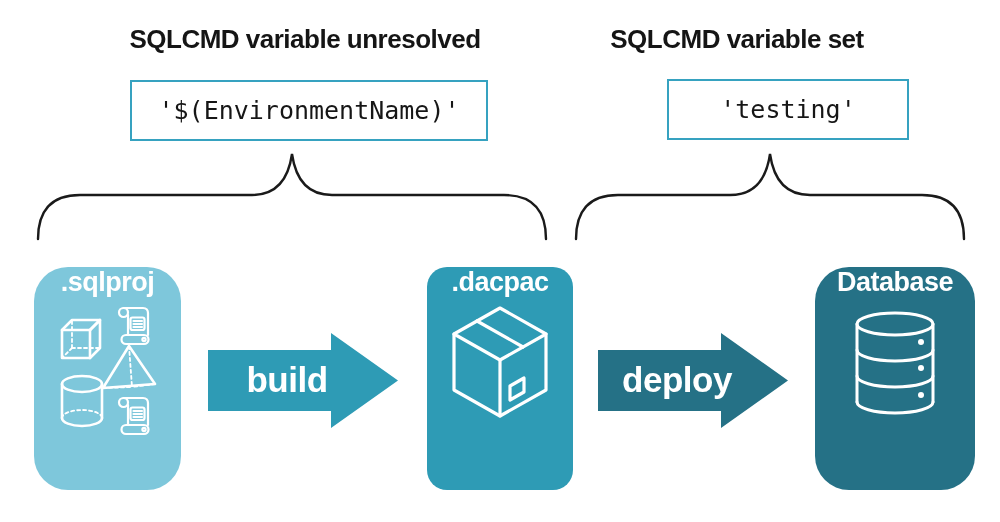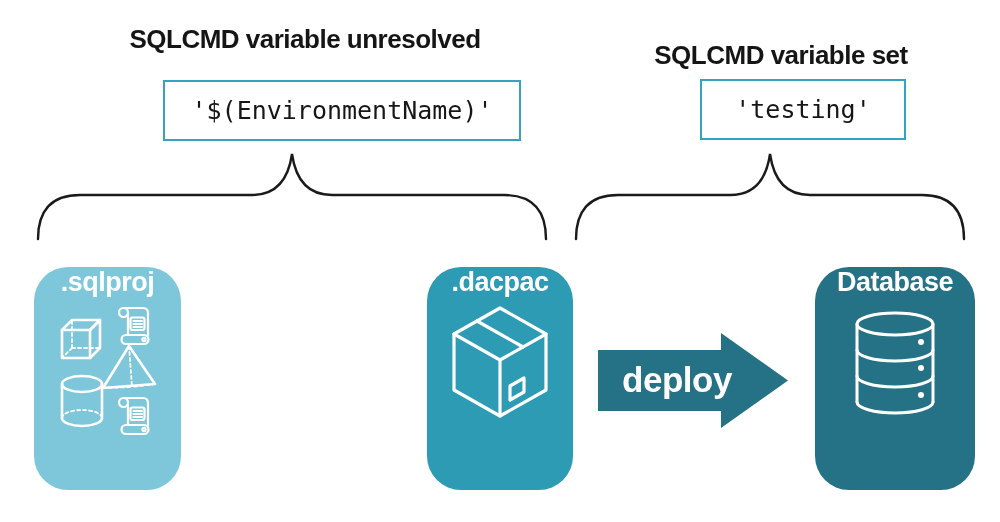--- a/index.html
+++ b/index.html
@@ -6,39 +6,39 @@
   .canvas{
     position:relative;width:1000px;height:522px;background:#fff;overflow:hidden;
     font-family:"Liberation Sans",sans-serif;
     padding-left:8px;
   }
   .heading{
     position:absolute;top:24px;font-size:26px;font-weight:700;color:#151515;
     text-align:center;letter-spacing:-0.5px;white-space:nowrap;
   }
   #h-left{left:60px;width:490px;}
-  #h-right{left:586px;width:390px;margin-top:16px;}
+  #h-right{left:542px;width:390px;}
   .codebox{
     position:absolute;background:#fff;border:2.5px solid var(--box-border,#36A2C0);
     display:flex;align-items:center;justify-content:center;
     font-family:"DejaVu Sans Mono","Liberation Mono",monospace;
-    font-size:25px;color:#161616;box-sizing:border-box;white-space:nowrap;margin-left:33px;
+    font-size:25px;color:#161616;box-sizing:border-box;white-space:nowrap;
   }
   #code-left{left:130px;top:80px;width:358px;height:61px;}
-  #code-right{left:667px;top:79px;width:206px;height:61px;}
+  #code-right{left:667px;top:79px;width:242px;height:61px;}
   .brace{position:absolute;top:150px;}
   #brace-left{left:36px;}
   #brace-right{left:574px;}
   .brace path{stroke:#1a1a1a;stroke-width:2.4;fill:none;stroke-linecap:round;}
   .card{
     position:absolute;top:267px;height:223px;border-radius:34px;
     display:flex;flex-direction:column;align-items:center;box-sizing:border-box;
   }
   #card-sqlproj{left:34px;width:147px;background:var(--light-card,#7EC7DB);}
-  #card-dacpac{left:427px;width:146px;background:var(--teal,#2E9BB5);}
+  #card-dacpac{left:427px;width:146px;background:var(--teal,#2E9BB5);border-radius:20px;}
   #card-database{left:815px;width:160px;background:var(--dark-teal,#257186);}
   .card-label{
     font-size:27px;font-weight:700;color:#fff;letter-spacing:-0.5px;
   }
   .card-icons{margin-top:4px;}
   .card-icons *{vector-effect:non-scaling-stroke;}
   .arrow{position:absolute;top:333px;width:190px;height:95px;}
   #arrow-build{left:208px;}
   #arrow-build polygon{fill:var(--teal,#2E9BB5);}
   #arrow-deploy{left:598px;}
@@ -124,20 +124,26 @@
         <rect x="14.5" y="13.5" width="14" height="12.5" rx="2"></rect>
         <path d="M17.5,17 H26"></path>
           <path d="M17.5,20 H26"></path>
           <path d="M17.5,23 H26"></path>
         <path d="M10,31 H28 A4.5,4.5 0 0 1 28,40 H10 A4.5,4.5 0 0 1 10,31"></path>
         <circle cx="28" cy="35.5" r="1.6"></circle>
       </g>
     </svg>
   </div>
 
+  <div id="arrow-build-wrap">
+    <svg class="arrow" id="arrow-build" width="190" height="95" viewBox="0 0 190 95" style="position:absolute;left:0;top:0;">
+      <polygon points="0,17 123,17 123,0 190,47.5 123,95 123,78 0,78"></polygon>
+    </svg>
+    <div class="arrow-label">build</div>
+  </div>
 
   <div class="card" id="card-dacpac">
     <div class="card-label">.dacpac</div>
     <svg class="card-icons" width="104" height="120" viewBox="0 0 104 120" style="margin-top:6px;">
       <g class="icon-stroke" stroke-width="3.2">
         <path d="M52,4 L98,30 L52,56 L6,30 Z"></path>
         <path d="M6,30 L6,86 L52,112 L98,86 L98,30"></path>
         <path d="M52,56 L52,112"></path>
         <path d="M29,17 L75,43"></path>
         <path d="M62,82 L76,74 L76,88 L62,96 Z"></path>

